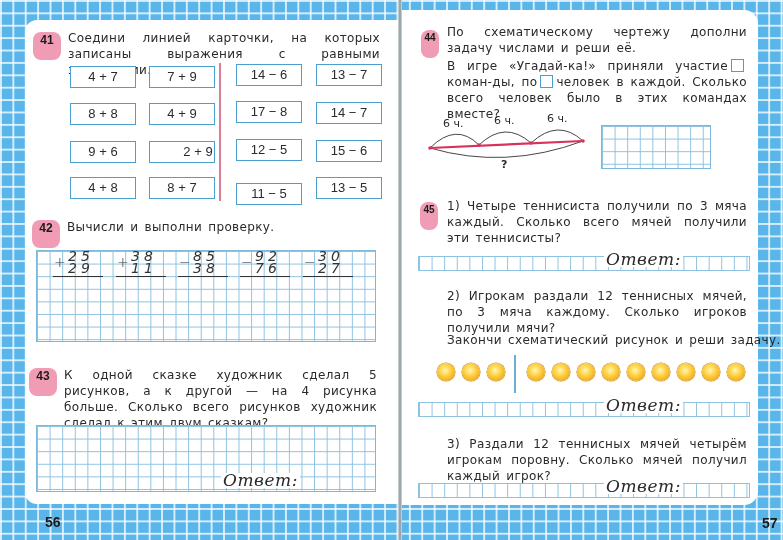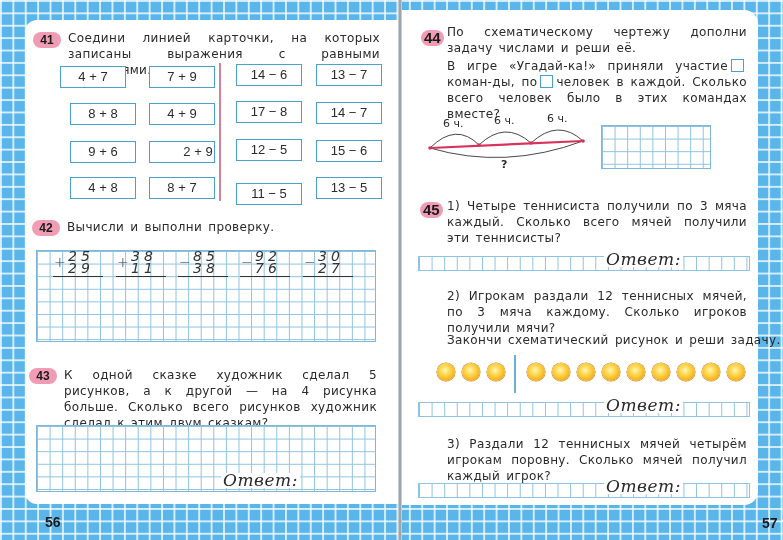--- a/index.html
+++ b/index.html
@@ -19,26 +19,26 @@
     background: linear-gradient(to right, #d6dde0, #8a9499, #d6dde0);
     z-index: 3;
   }
   .panel {
     position: absolute; background: #ffffff;
   }
   .panel-left { left: 25px; top: 20px; width: 375px; height: 484px; border-radius: 12px 0 0 12px; }
   .panel-right { left: 400px; top: 10px; width: 358px; height: 495px; border-radius: 0 14px 14px 0; }
 
   .badge {
-    position: absolute; height: 16px; min-width: 28px; padding: 0 5px;
+    position: absolute; height: 28px; min-width: 28px; padding: 0 5px;
     background: #f19cb5; border-radius: 8px;
     font-family: "Liberation Sans", sans-serif; font-weight: bold;
     font-size: 12px; line-height: 16px; text-align: center; color: #1a1a1a;
   }
-  .badge.small { min-width: 18px; padding: 0 3px; font-size: 15px; }
+  .badge.small { min-width: 18px; padding: 0 3px; font-size: 10px; }
   .text {
     position: absolute; font-size: 12px; line-height: 16px;
     letter-spacing: 0.35px; word-spacing: 2px; color: #2a2a2a;
     font-family: "DejaVu Sans", sans-serif;
   }
   .text.justify { text-align: justify; text-align-last: left; }
 
   .card {
     position: absolute; width: 66px; height: 22px;
     border: 1.5px solid #4a9fd0; background: #fff;
@@ -102,21 +102,21 @@
 </head>
 <body>
 
 <div class="panel panel-left"></div>
 <div class="panel panel-right"></div>
 <div class="spine"></div>
 
 <div class="badge" style="left:33px; top:32px;">41</div>
 <div class="text justify" style="left:68px; top:30px; width:312px;">Соедини линией карточки, на которых записаны выражения с равными значениями.</div>
 
-<div class="card" style="left:60px; top:66px;">4 + 7</div>
+<div class="card" style="left:70px; top:66px;">4 + 7</div>
 <div class="card" style="left:149px; top:66px;">7 + 9</div>
 <div class="card" style="left:236px; top:64px;">14 − 6</div>
 <div class="card" style="left:316px; top:64px;">13 − 7</div>
 
 <div class="card" style="left:70px; top:103px;">8 + 8</div>
 <div class="card" style="left:149px; top:103px;">4 + 9</div>
 <div class="card" style="left:236px; top:101px;">17 − 8</div>
 <div class="card" style="left:316px; top:102px;">14 − 7</div>
 
 <div class="card" style="left:70px; top:141px;">9 + 6</div>

